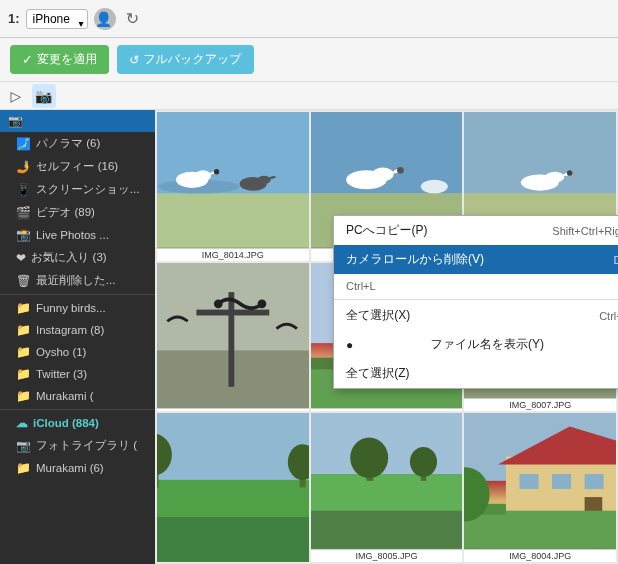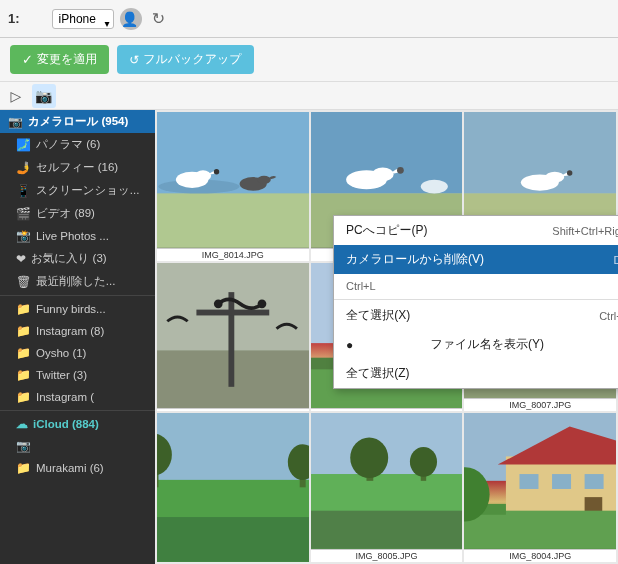--- a/index.html
+++ b/index.html
@@ -18,21 +18,21 @@
     #device-dropdown {
       background: white;
       border: 1px solid #bbb;
       border-radius: 3px;
       padding: 2px 16px 2px 6px;
       font-size: 12px;
       appearance: none;
       cursor: pointer;
       position: relative;
     }
-    .dropdown-wrap { position: relative; display: inline-flex; align-items: flex-end; margin-left: 26px; }
+    .dropdown-wrap { position: relative; display: inline-flex; align-items: flex-end; }
     .dropdown-wrap::after { content: '▾'; position: absolute; right: 4px; font-size: 10px; pointer-events: none; }
     #account-icon, #refresh-icon {
       width: 22px; height: 22px;
       border-radius: 50%;
       background: #bbb;
       display: flex; align-items: center; justify-content: center;
       font-size: 14px; color: #555;
       cursor: pointer;
     }
     #refresh-icon { background: none; }
@@ -227,21 +227,20 @@
   <div class="tab-icon">▷</div>
   <div class="tab-icon active">📷</div>
 </div>
 
 <div id="main">
 
   <div id="sidebar">
 
     <div class="sidebar-item section-header-item">
       <span class="icon">📷</span>
-      <span>カメラロール (954)</span>
     </div>
     <div class="sidebar-item">
       <span class="icon">🗾</span>
       <span>パノラマ (6)</span>
     </div>
     <div class="sidebar-item">
       <span class="icon">🤳</span>
       <span>セルフィー (16)</span>
     </div>
     <div class="sidebar-item">
@@ -276,29 +275,30 @@
     <div class="sidebar-item">
       <span class="icon">📁</span>
       <span>Oysho (1)</span>
     </div>
     <div class="sidebar-item">
       <span class="icon">📁</span>
       <span>Twitter (3)</span>
     </div>
     <div class="sidebar-item">
       <span class="icon">📁</span>
-      <span>Instagram (</span>
+      <span>Murakami (</span>
     </div>
     <div class="sidebar-divider"></div>
     <div class="sidebar-item" style="color:#5cc;font-weight:bold;">
       <span class="icon">☁</span>
       <span>iCloud (884)</span>
     </div>
     <div class="sidebar-item">
       <span class="icon">📷</span>
+      <span>フォトライブラリ (</span>
     </div>
     <div class="sidebar-item">
       <span class="icon">📁</span>
       <span>Murakami (6)</span>
     </div>
   </div>
 
   <div id="photo-grid">
 
     <div class="photo-cell">

